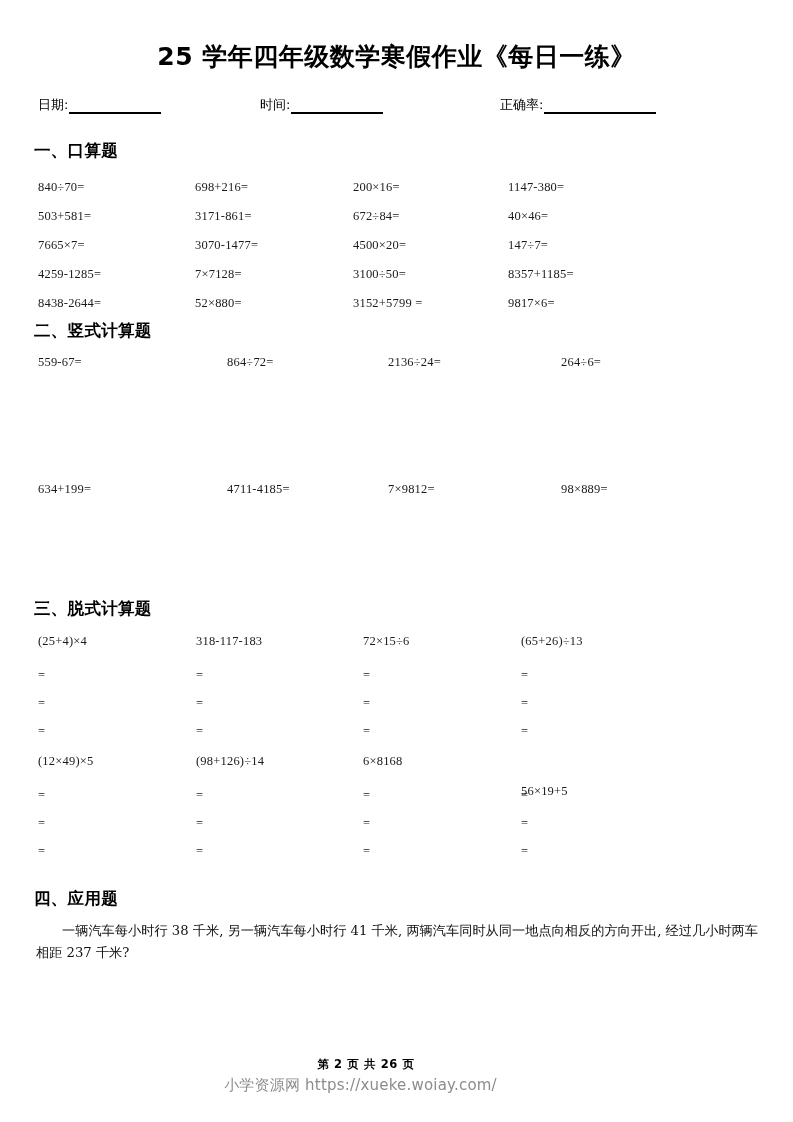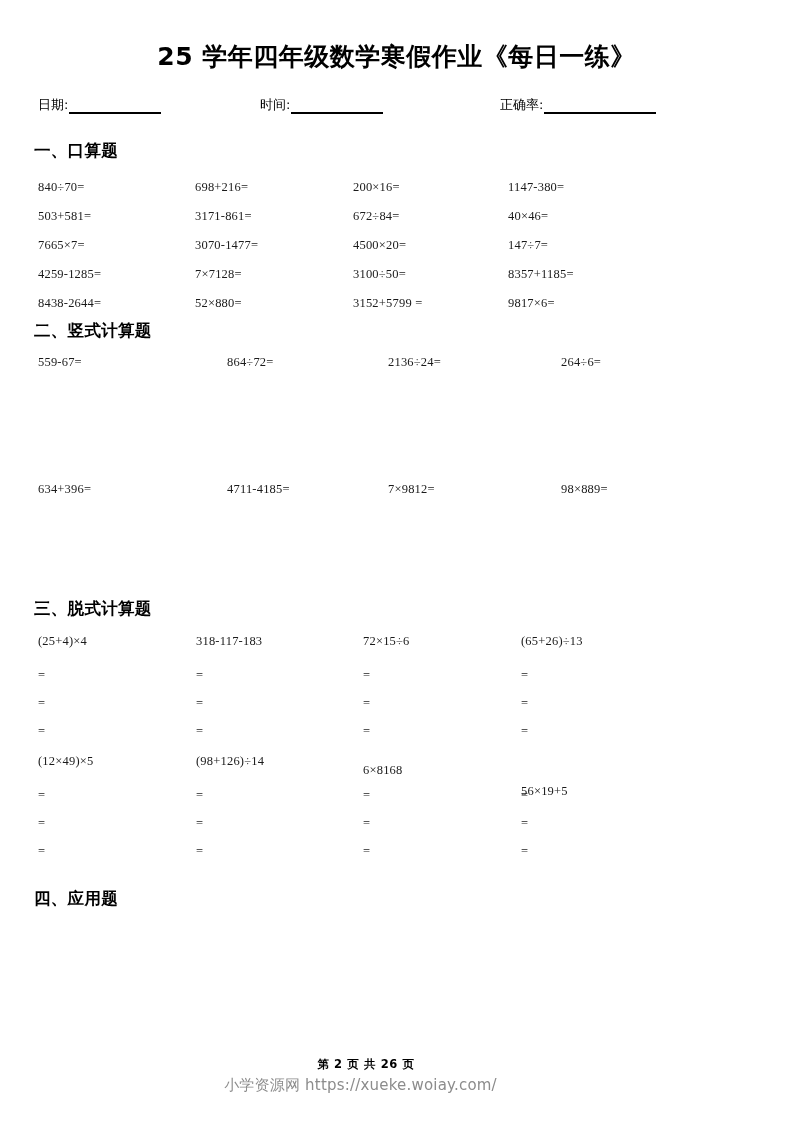--- a/index.html
+++ b/index.html
@@ -190,21 +190,21 @@
       <div class="prob" style="left: 508px; top: 267px;">8357+1185=</div>
       <div class="prob" style="left: 508px; top: 296px;">9817×6=</div>
     </div>
 
   <div class="section-header" id="sec2-header">二、竖式计算题</div>
   <div id="sec2-grid">
       <div class="prob" style="left: 38px; top: 355px;">559-67=</div>
       <div class="prob" style="left: 227px; top: 355px;">864÷72=</div>
       <div class="prob" style="left: 388px; top: 355px;">2136÷24=</div>
       <div class="prob" style="left: 561px; top: 355px;">264÷6=</div>
-      <div class="prob" style="left: 38px; top: 482px;">634+396=</div>
+      <div class="prob" style="left: 38px; top: 482px;">634+199=</div>
       <div class="prob" style="left: 227px; top: 482px;">4711-4185=</div>
       <div class="prob" style="left: 388px; top: 482px;">7×9812=</div>
       <div class="prob" style="left: 561px; top: 482px;">98×889=</div>
     </div>
 
   <div class="section-header" id="sec3-header">三、脱式计算题</div>
   <div id="sec3-grid">
       <div class="prob" style="left: 38px; top: 634px;">(25+4)×4</div>
       <div class="eq-line" style="left: 38px; top: 668px;">=</div>
       <div class="eq-line" style="left: 38px; top: 696px;">=</div>
@@ -222,28 +222,29 @@
       <div class="eq-line" style="left: 521px; top: 696px;">=</div>
       <div class="eq-line" style="left: 521px; top: 724px;">=</div>
       <div class="prob" style="left: 38px; top: 754px;">(12×49)×5</div>
       <div class="eq-line" style="left: 38px; top: 788px;">=</div>
       <div class="eq-line" style="left: 38px; top: 816px;">=</div>
       <div class="eq-line" style="left: 38px; top: 844px;">=</div>
       <div class="prob" style="left: 196px; top: 754px;">(98+126)÷14</div>
       <div class="eq-line" style="left: 196px; top: 788px;">=</div>
       <div class="eq-line" style="left: 196px; top: 816px;">=</div>
       <div class="eq-line" style="left: 196px; top: 844px;">=</div>
-      <div class="prob" style="left: 363px; top: 754px; margin-top: 9px;">6×8168</div>
+      <div class="prob" style="left: 363px; top: 754px;">6×8168</div>
       <div class="eq-line" style="left: 363px; top: 788px;">=</div>
       <div class="eq-line" style="left: 363px; top: 816px;">=</div>
       <div class="eq-line" style="left: 363px; top: 844px;">=</div>
       <div class="prob" style="left: 521px; top: 754px; margin-top: 30px;">56×19+5</div>
       <div class="eq-line" style="left: 521px; top: 788px;">=</div>
       <div class="eq-line" style="left: 521px; top: 816px;">=</div>
       <div class="eq-line" style="left: 521px; top: 844px;">=</div>
     </div>
 
   <div class="section-header" id="sec4-header">四、应用题</div>
+  <div class="word-problem">一辆汽车每小时行 38 千米, 另一辆汽车每小时行 41 千米, 两辆汽车同时从同一地点向相反的方向开出, 经过几小时两车相距 237 千米?</div>
 
   <div class="footer-page">第 2 页 共 26 页</div>
   <div class="watermark">小学资源网 https://xueke.woiay.com/</div>
 
 </div>
 
 </body></html>

